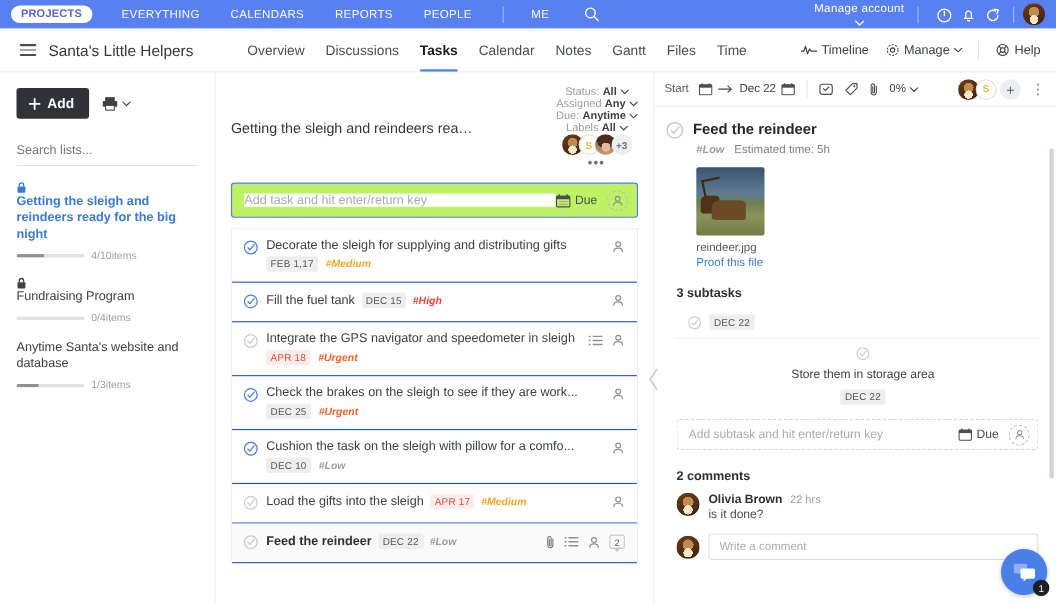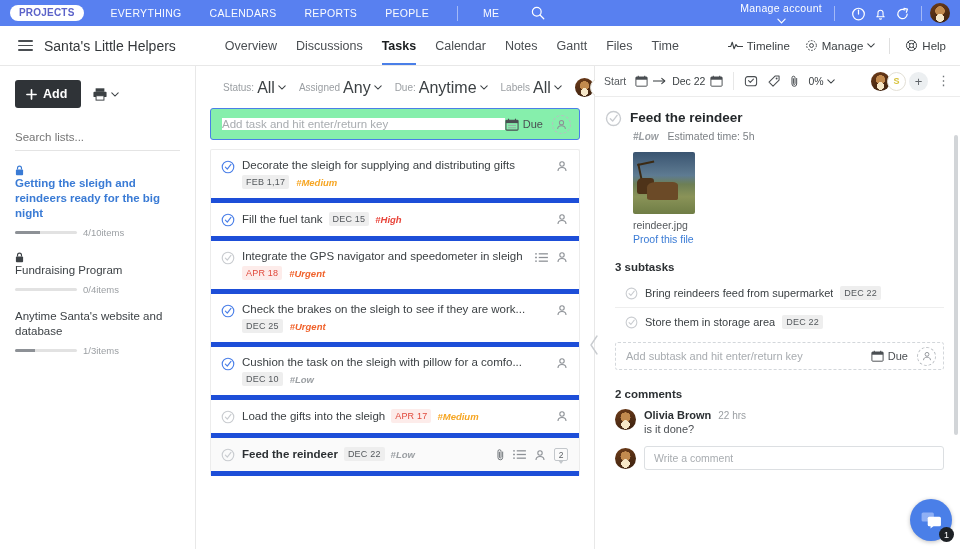--- a/index.html
+++ b/index.html
@@ -182,59 +182,59 @@
     padding: 12px 14px 0 14px;
     background: #fff;
     position: relative;
   }
   .tasks-head { display: flex; align-items: center; }
   .tasks-title {
     font-size: 13px; color: #34383b;
     white-space: nowrap; overflow: hidden; text-overflow: ellipsis;
     max-width: 220px;
   }
-  .filters { margin-left: auto; display: flex; align-items: center; gap: 0; }
+  .filters { margin-left: auto; display: flex; align-items: center; gap: 0; flex-direction: column; }
   .filter {
     font-size: 10px; color: #9a9ea2; margin-left: 13px;
     display: flex; align-items: center; gap: 3px; cursor: pointer;
     white-space: nowrap;
   }
-  .filter b { color: #3c4144; font-size: 16px; font-weight: normal; }
+  .filter b { color: #3c4144; font-size: 10px; font-weight: bold; }
   .filter-avs { display: flex; align-items: center; margin-left: 13px; }
   .filter-avs > * { margin-left: -4px; }
   .filter-avs > *:first-child { margin-left: 0; }
   .dots { margin-left: 12px; color: #6f7478; letter-spacing: 1px; cursor: pointer; font-size: 12px; }
 
   .add-task-box {
     margin-top: 11px;
     border: 1px solid #4a7fe8;
     border-radius: 3px;
     height: 32px;
     display: flex; align-items: center;
     padding: 0 8px 0 11px;
-    background: #86efac;
+    background: #bef264;
   }
   .add-task-box input {
     flex: 1; border: none; outline: none;
     font-size: 11.5px; color: #4a4e52;
     font-family: "Liberation Sans", sans-serif;
   }
   .add-task-box input::placeholder { color: #a8acb0; }
   .due-chip { display: flex; align-items: center; gap: 4px; font-size: 11px; color: #4a4e52; cursor: pointer; }
   .assign-circle {
     width: 19px; height: 19px; border-radius: 50%;
     border: 1px dashed #b9bdc1;
     margin-left: 9px;
     display: flex; align-items: center; justify-content: center;
     cursor: pointer;
   }
 
   .task-list { margin-top: 9px; border: 1px solid #ececec; border-bottom: none; border-radius: 2px; }
   .task-row {
-    border-bottom: 5px solid #1d4ed8;
+    border-bottom: 1px solid #1d4ed8;
     padding: 9px 11px 9px 10px;
     display: flex; align-items: flex-start; gap: 7px;
     cursor: pointer;
     min-height: 36px;
   }
   .task-row.selected { background: #fafafa; }
   .tcheck { flex: none; margin-top: 1px; }
   .tbody { flex: 1; min-width: 0; }
   .tline { display: flex; align-items: center; gap: 6px; flex-wrap: wrap; }
   .tname { font-size: 11.5px; color: #3c4144; white-space: nowrap; overflow: hidden; text-overflow: ellipsis; }
@@ -329,21 +329,21 @@
   .proof { font-size: 10.5px; color: #3a7bd5; cursor: pointer; margin-top: 2px; }
 
   .sec-title { font-size: 11.5px; font-weight: bold; color: #2c3033; margin: 16px 0 0 10px; }
   .subtask-list { margin: 6px 0 0 10px; }
   .subtask {
     display: flex; align-items: center; gap: 7px;
     padding: 7px 0 7px 10px;
     border-bottom: 1px solid #eeeeee;
     cursor: pointer;
   }
-  .subtask:last-child { border-bottom: none; }
+  .subtask:last-child { border-bottom: none; flex-direction: column; }
   .subtask .tname { font-size: 11px; }
   .add-subtask {
     margin: 6px 0 0 10px;
     border: 1px dashed #d3d7db; border-radius: 3px;
     height: 28px; display: flex; align-items: center;
     padding: 0 7px 0 10px; background: #fff;
   }
   .add-subtask input {
     flex: 1; border: none; outline: none; font-size: 11px; color: #4a4e52;
     font-family: "Liberation Sans", sans-serif; background: transparent;
@@ -902,21 +902,20 @@
 
       <div class="sec-title">3 subtasks</div>
       <div class="subtask-list">
         <div class="subtask">
           <span>
             <svg width="13" height="13" viewBox="0 0 16 16">
                 <circle cx="8" cy="8" r="6.6" fill="none" stroke="#c9ccd0" stroke-width="1.3"></circle>
                 <polyline points="5,8.2 7.2,10.4 11.4,5" fill="none" stroke="#c9ccd0" stroke-width="1.3" stroke-linecap="round" stroke-linejoin="round"></polyline>
               </svg>
           </span>
-          <span class="tname">Bring reindeers feed from supermarket</span>
           <span class="date-chip">DEC 22</span>
         </div>
         <div class="subtask">
           <span>
             <svg width="13" height="13" viewBox="0 0 16 16">
                 <circle cx="8" cy="8" r="6.6" fill="none" stroke="#c9ccd0" stroke-width="1.3"></circle>
                 <polyline points="5,8.2 7.2,10.4 11.4,5" fill="none" stroke="#c9ccd0" stroke-width="1.3" stroke-linecap="round" stroke-linejoin="round"></polyline>
               </svg>
           </span>
           <span class="tname">Store them in storage area</span>

